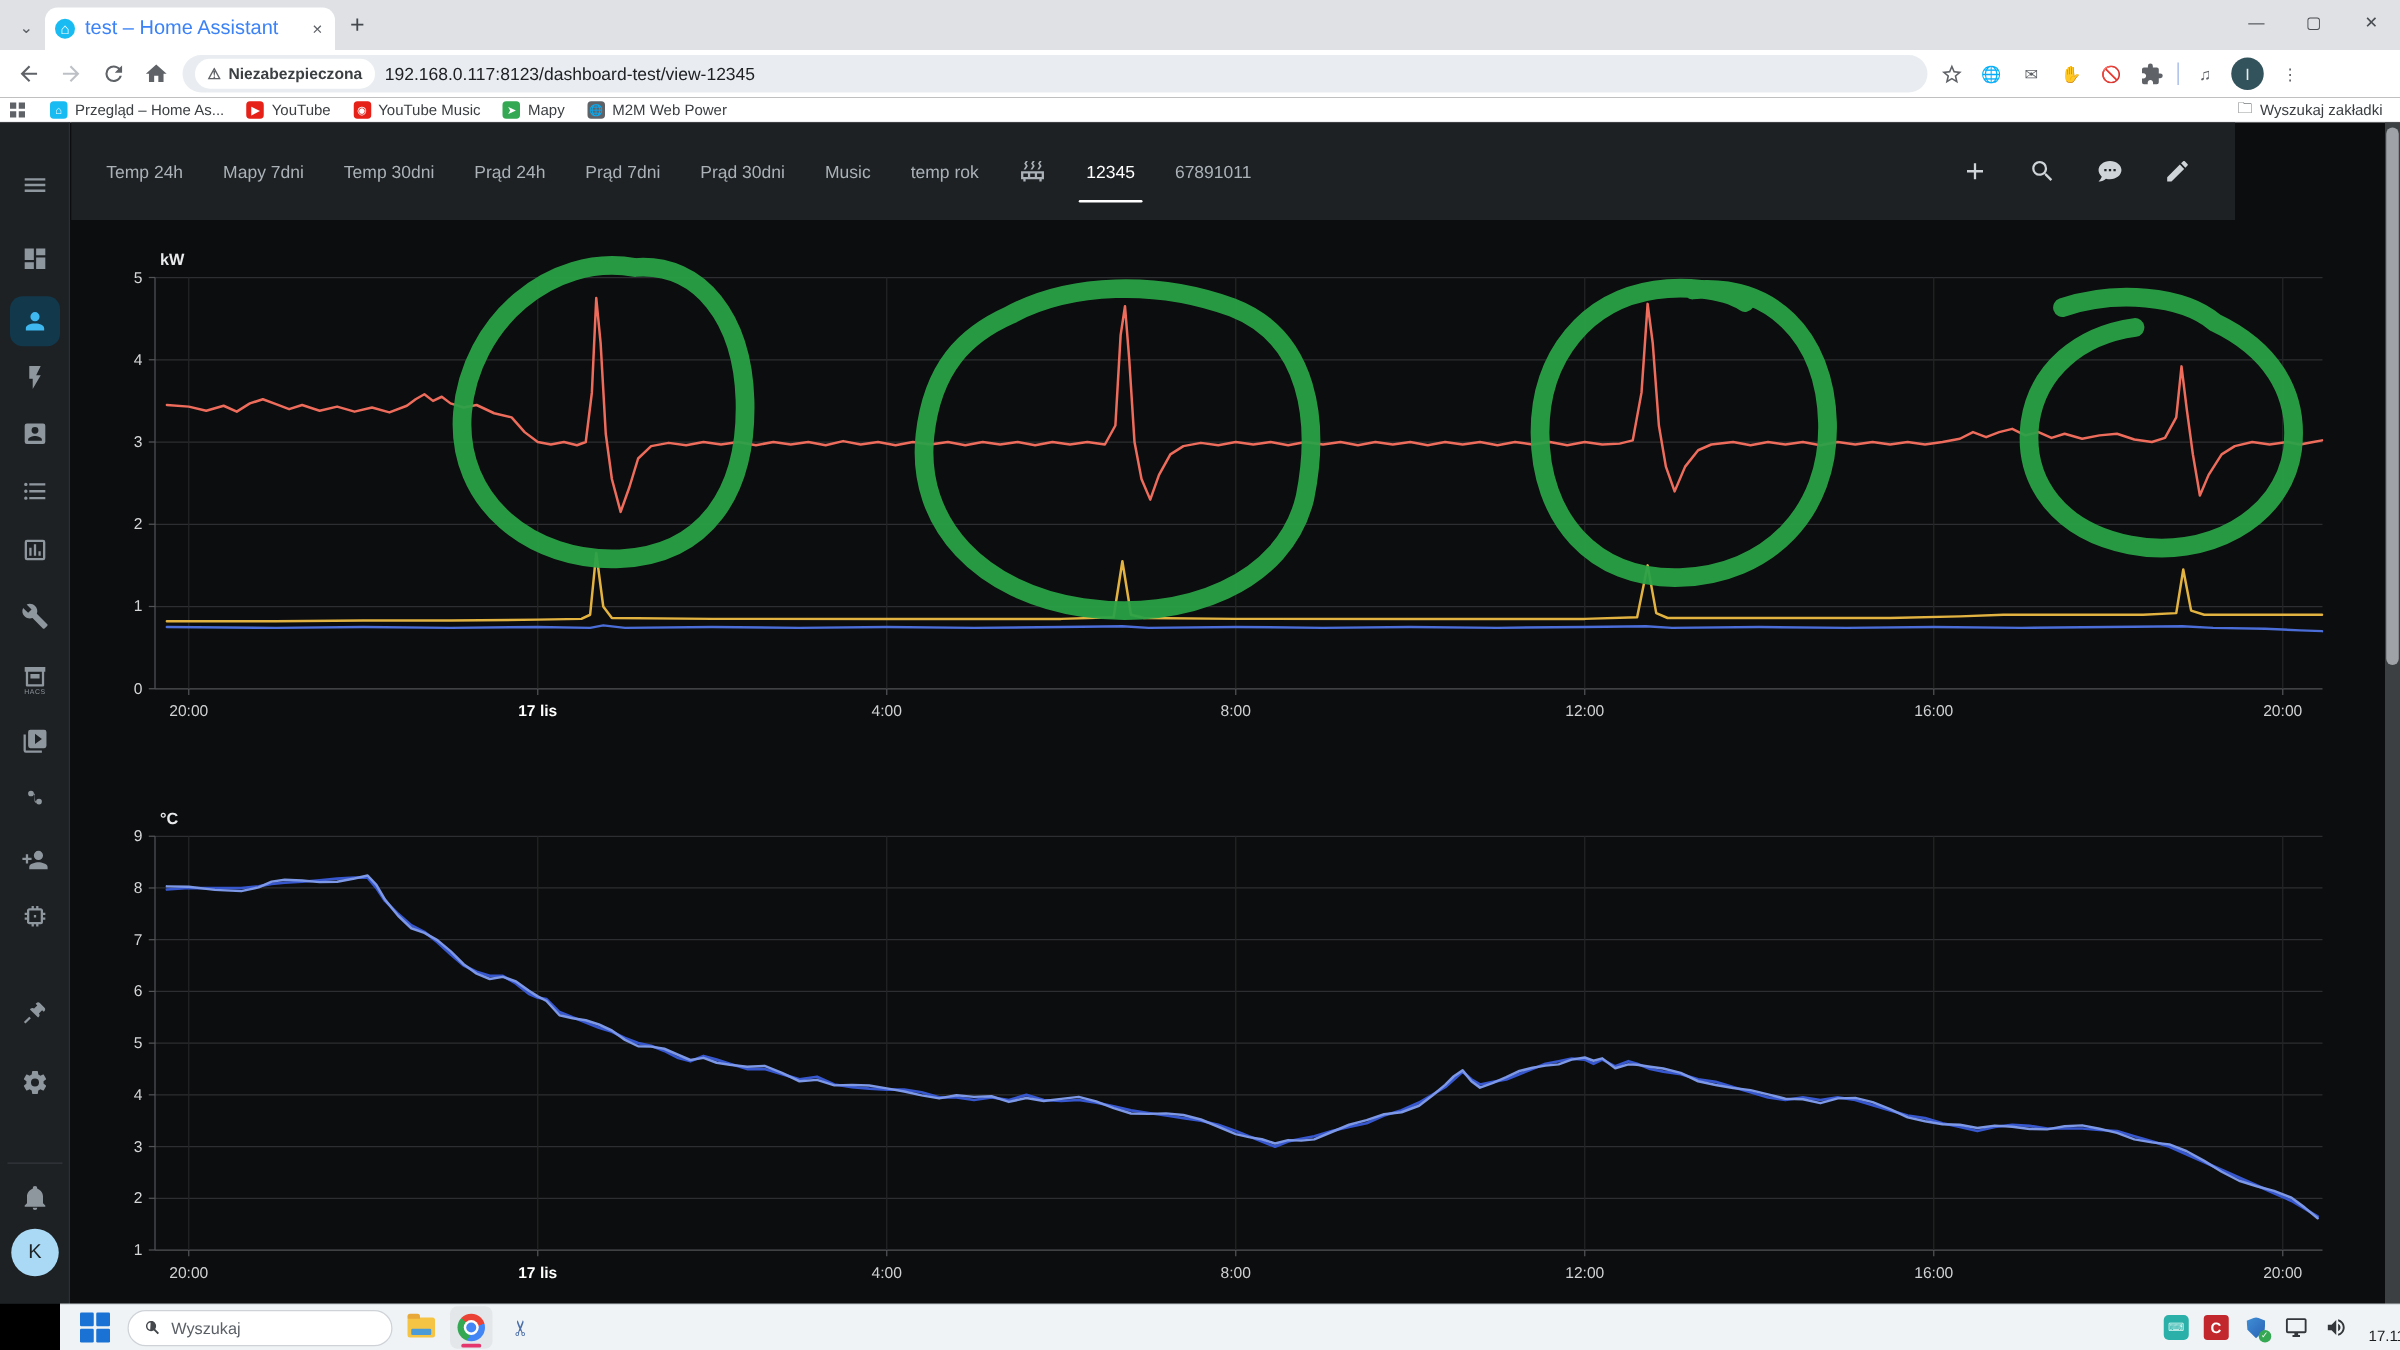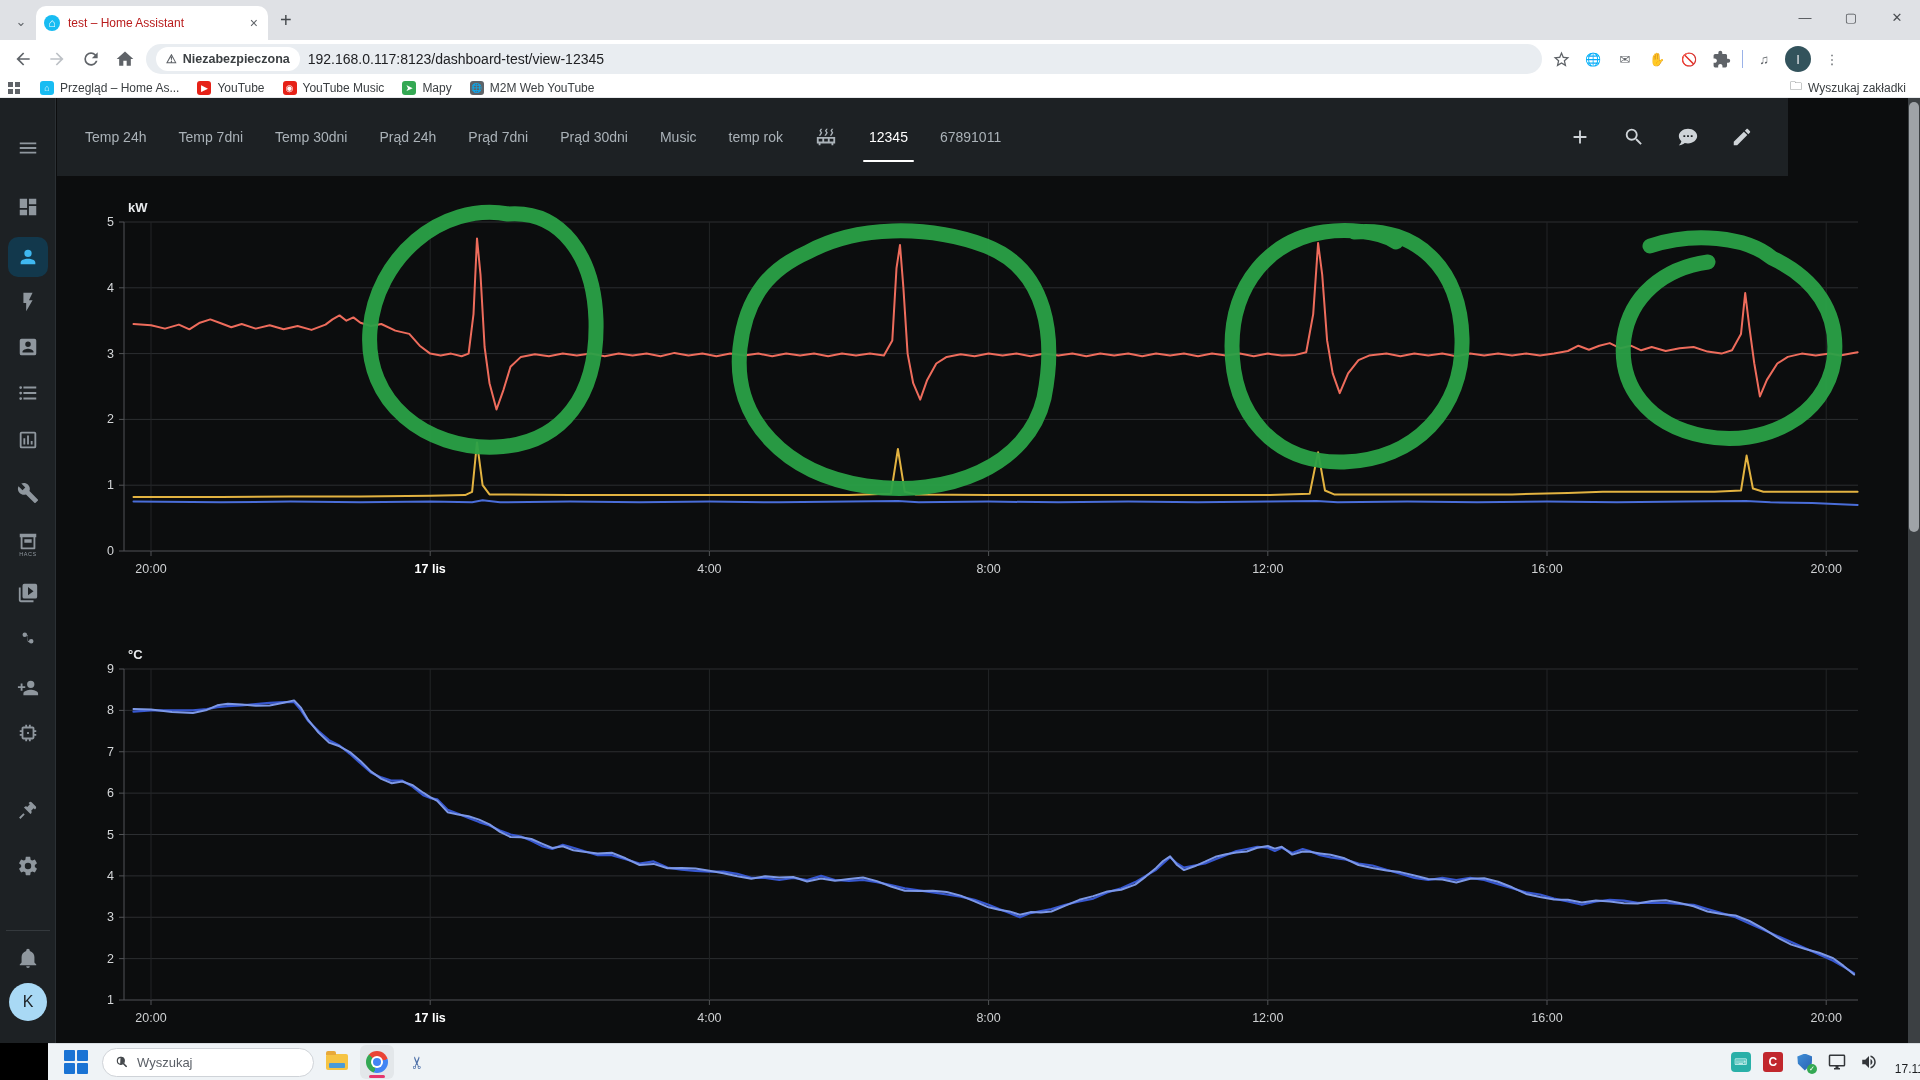--- a/index.html
+++ b/index.html
@@ -9,21 +9,21 @@
   #stage { position:relative; width:1920px; height:1080px; }
 
   
   #tabstrip { left:0; top:0; width:1920px; height:40px; background:#dfe1e5; }
   #tab-search-btn { left:8px; top:8px; width:26px; height:26px; border-radius:50%;
     display:flex; align-items:center; justify-content:center; color:#5f6368; font-size:13px; }
   .tab { left:36px; top:6px; width:232px; height:34px; background:#fff;
     border-radius:10px 10px 0 0; display:flex; align-items:center; padding:0 8px; gap:8px; }
   .tab-favicon { width:16px; height:16px; border-radius:50%; background:#18bcf2; color:#fff;
     font-size:12px; line-height:16px; text-align:center; flex:0 0 16px; }
-  .tab-title { font-size:12px; color:#b91c1c; white-space:nowrap; overflow:hidden; flex:1; }
+  .tab-title { font-size:16px; color:#3b82f6; white-space:nowrap; overflow:hidden; flex:1; }
   .tab-close { color:#5f6368; font-size:14px; padding:0 2px; }
   #new-tab-btn { left:280px; top:10px; color:#45494d; font-size:20px; line-height:20px; }
   #win-controls { right:0; top:0; height:40px; display:flex; }
   #win-controls div { width:46px; height:34px; display:flex; align-items:center; justify-content:center;
     color:#4a4d51; font-size:13px; }
 
   #toolbar { left:0; top:40px; width:1920px; height:38px; background:#fff; display:flex; align-items:center; }
   .nav-ic { width:34px; height:34px; display:flex; align-items:center; justify-content:center; }
   .nav-ic svg { width:20px; height:20px; fill:#5f6368; }
   .nav-ic.disabled svg { fill:#bdc1c6; }
@@ -210,21 +210,21 @@
       <div class="bm">
         <span class="bm-ic" style="background: rgb(230, 33, 23);">◉</span>
         <span>YouTube Music</span>
       </div>
       <div class="bm">
         <span class="bm-ic" style="background: rgb(52, 168, 83);">➤</span>
         <span>Mapy</span>
       </div>
       <div class="bm">
         <span class="bm-ic" style="background: rgb(95, 99, 104);">🌐</span>
-        <span>M2M Web YouTube</span>
+        <span>M2M Web Power</span>
       </div>
       <div id="bm-right">
       <span>🗀</span>
       <span>Wyszukaj zakładki</span>
     </div>
   </div>
 
   <div id="content" class="abs">
     <div id="sidebar" class="abs">
         <div class="sb-ic" style="top: 30px;">
@@ -307,21 +307,21 @@
           <svg viewBox="0 0 24 24">
             <path d="M21,19V20H3V19L5,17V11C5,7.9 7.03,5.17 10,4.29C10,4.19 10,4.1 10,4A2,2 0 0,1 12,2A2,2 0 0,1 14,4C14,4.1 14,4.19 14,4.29C16.97,5.17 19,7.9 19,11V17L21,19M14,21A2,2 0 0,1 12,23A2,2 0 0,1 10,21H14Z"></path>
           </svg>
         </div>
         <div id="sb-divider" class="abs" style="top: 832px;"></div>
         <div id="sb-avatar" class="abs" style="top: 885px;">K</div>
       </div>
     <div id="ha-header" class="abs">
       <div id="ha-tabs">
           <div class="ha-tab">Temp 24h</div>
-          <div class="ha-tab">Temp 7dni</div>
+          <div class="ha-tab">Mapy 7dni</div>
           <div class="ha-tab">Temp 30dni</div>
           <div class="ha-tab">Prąd 24h</div>
           <div class="ha-tab">Prąd 7dni</div>
           <div class="ha-tab">Prąd 30dni</div>
           <div class="ha-tab">Music</div>
           <div class="ha-tab">temp rok</div>
           <div class="ha-tab">
             <svg viewBox="0 0 24 24">
               <path d="M7.95,3L6.53,5.19L7.95,7.4H7.94L5.95,10.5H4.22L6.22,7.4L4.8,5.19L6.22,3H7.95M13.95,3L12.53,5.19L13.95,7.4H13.94L11.95,10.5H10.22L12.22,7.4L10.8,5.19L12.22,3H13.95M19.95,3L18.53,5.19L19.95,7.4H19.94L17.95,10.5H16.22L18.22,7.4L16.8,5.19L18.22,3H19.95M2,12H22V19H20V21H18V19H6V21H4V19H2V12M4,14V17H8V14H4M10,14V17H14V14H10M16,14V17H20V14H16Z"></path>
             </svg>

